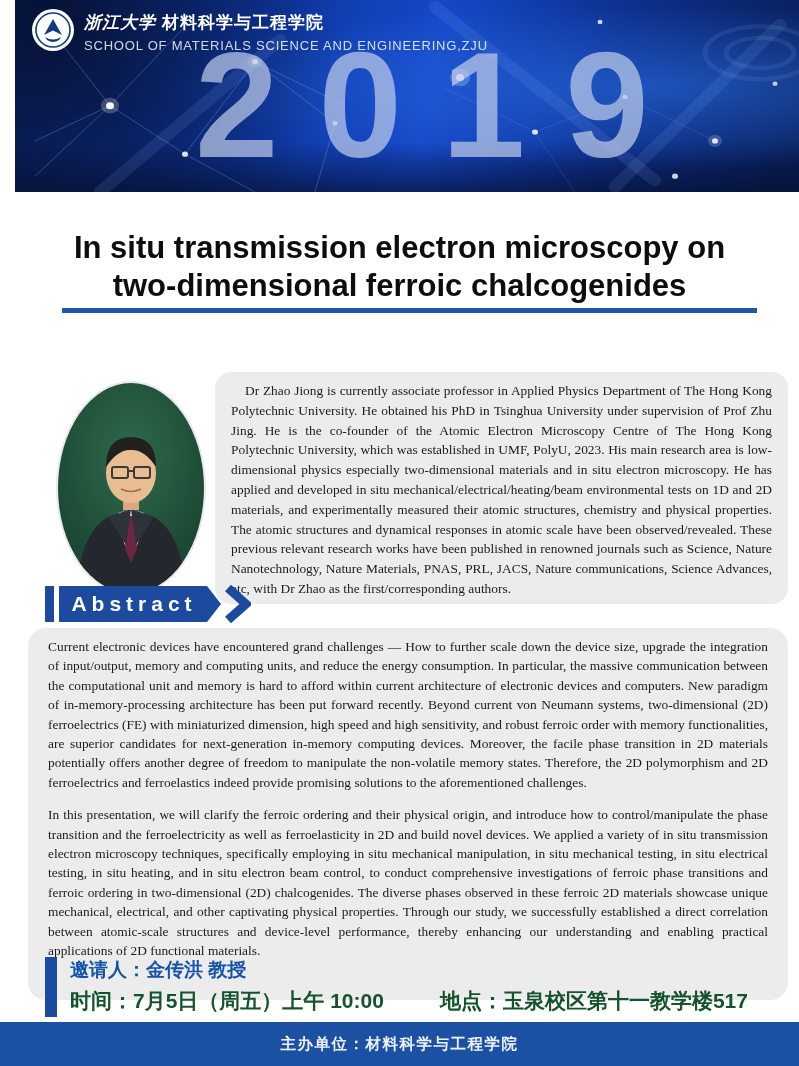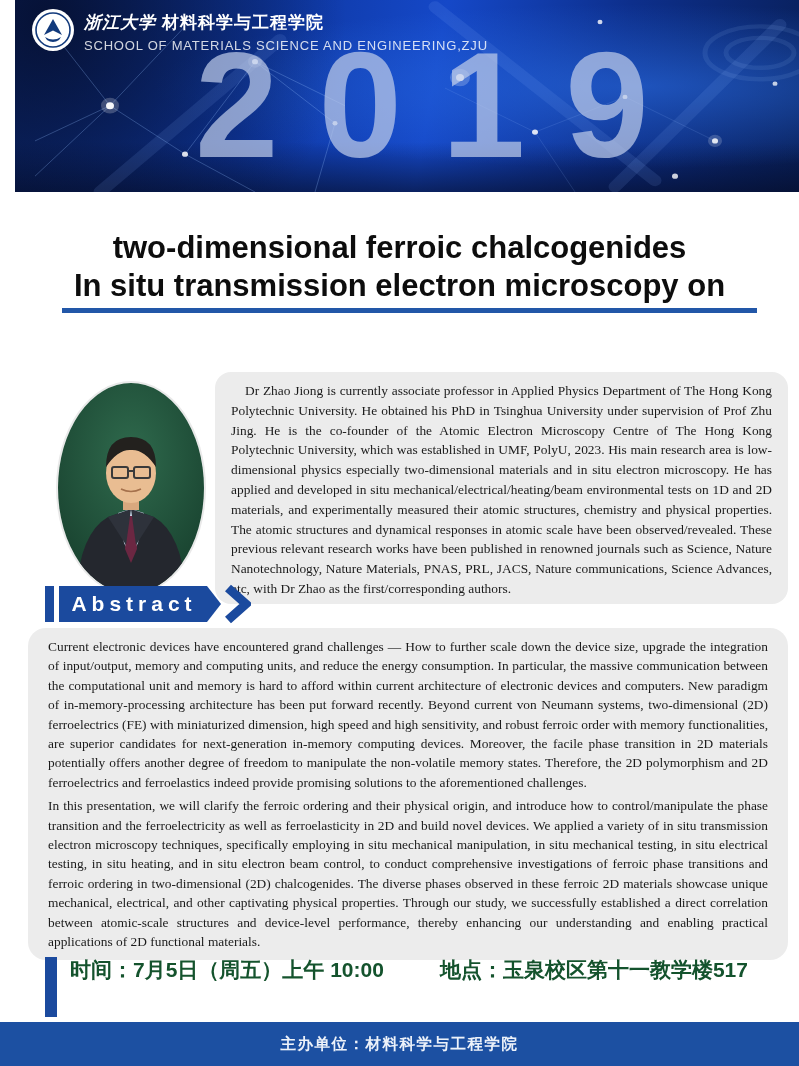--- a/index.html
+++ b/index.html
@@ -48,25 +48,25 @@
     text-align:justify; color:#1a1a1a; text-indent:14px;}
   
   .abstract-label{position:absolute; top:586px; left:45px; height:36px; display:flex; align-items:center;}
   .label-bar{width:9px; height:36px; background:#1b4a9e; margin-right:5px;}
   .label-box{width:162px; height:36px; background:#1b4a9e; color:#ffffff;
     display:flex; align-items:center; justify-content:center; box-sizing:border-box; padding-right:12px;
     font-size:21px; font-weight:bold; letter-spacing:5px;
     clip-path:polygon(0 0, calc(100% - 14px) 0, 100% 50%, calc(100% - 14px) 100%, 0 100%);text-align:right;}
   .label-chevron{margin-left:2px; display:flex; align-items:center;}
   
-  .abstract-box{position:absolute; top:628px; left:28px; width:760px; height:332px;
+  .abstract-box{position:absolute; top:628px; left:28px; width:760px; height:372px;
     background:#ececec; border-radius:18px; padding:9px 20px; box-sizing:border-box; overflow:hidden;}
   .abstract-box p{margin:0; font-family:"Liberation Serif", serif; font-size:13.4px; line-height:19.4px;
     text-align:justify; color:#1a1a1a;}
-  .abstract-box p + p{margin-top:4px;}
+  .abstract-box p + p{margin-top:13px;}
   
   .info-bar{position:absolute; top:957px; left:45px; width:12px; height:60px; background:#1b4a9e;}
   .info-lines{position:absolute; top:954px; left:70px; width:715px;}
   .info-host{font-size:19px; font-weight:bold; color:#1553a8; line-height:31px; white-space:nowrap;}
   .info-row{display:flex; gap:56px; font-size:21px; font-weight:bold; color:#14532d; line-height:31px; white-space:nowrap;}
   
   .footer{position:absolute; top:1022px; left:0; width:799px; height:44px; background:#1c50a2;
     display:flex; align-items:center; justify-content:center;}
   .footer span{color:#edf2fa; font-size:15.5px; font-weight:bold; letter-spacing:1.5px;}
 </style>
@@ -123,22 +123,22 @@
           <span class="uni">浙江大学</span><span>材料科学与工程学院</span>
         </div>
         <div class="logo-en">SCHOOL OF MATERIALS SCIENCE AND ENGINEERING,ZJU</div>
       </div>
     </div>
 
     <div class="year">2019</div>
   </div>
 
   <div class="title">
+    <div>In situ transmission electron microscopy on</div>
     <div>two-dimensional ferroic chalcogenides</div>
-    <div>In situ transmission electron microscopy on</div>
   </div>
   <div class="title-underline"></div>
 
 
   <div class="photo">
     <svg viewBox="0 0 146 210" width="146" height="210">
       <defs>
         <radialGradient id="pg" cx="50%" cy="35%" r="80%">
           <stop offset="0" stop-color="#2f6a4d"></stop>
             <stop offset="1" stop-color="#143a29"></stop>
@@ -175,20 +175,21 @@
     </span>
   </div>
 
   <div class="abstract-box">
     <p>Current electronic devices have encountered grand challenges — How to further scale down the device size, upgrade the integration of input/output, memory and computing units, and reduce the energy consumption. In particular, the massive communication between the computational unit and memory is hard to afford within current architecture of electronic devices and computers. New paradigm of in-memory-processing architecture has been put forward recently. Beyond current von Neumann systems, two-dimensional (2D) ferroelectrics (FE) with miniaturized dimension, high speed and high sensitivity, and robust ferroic order with memory functionalities, are superior candidates for next-generation in-memory computing devices. Moreover, the facile phase transition in 2D materials potentially offers another degree of freedom to manipulate the non-volatile memory states. Therefore, the 2D polymorphism and 2D ferroelectrics and ferroelastics indeed provide promising solutions to the aforementioned challenges.</p>
     <p>In this presentation, we will clarify the ferroic ordering and their physical origin, and introduce how to control/manipulate the phase transition and the ferroelectricity as well as ferroelasticity in 2D and build novel devices. We applied a variety of in situ transmission electron microscopy techniques, specifically employing in situ mechanical manipulation, in situ mechanical testing, in situ electrical testing, in situ heating, and in situ electron beam control, to conduct comprehensive investigations of ferroic phase transitions and ferroic ordering in two-dimensional (2D) chalcogenides. The diverse phases observed in these ferroic 2D materials showcase unique mechanical, electrical, and other captivating physical properties. Through our study, we successfully established a direct correlation between atomic-scale structures and device-level performance, thereby enhancing our understanding and enabling practical applications of 2D functional materials.</p>
   </div>
 
   <div class="info-bar"></div>
   <div class="info-lines">
+    <div class="info-host">邀请人：金传洪 教授</div>
     <div class="info-row">
       <span>时间：7月5日（周五）上午 10:00</span>
       <span>地点：玉泉校区第十一教学楼517</span>
     </div>
   </div>
 
   <div class="footer">
     <span>主办单位：材料科学与工程学院</span>
   </div>
 

